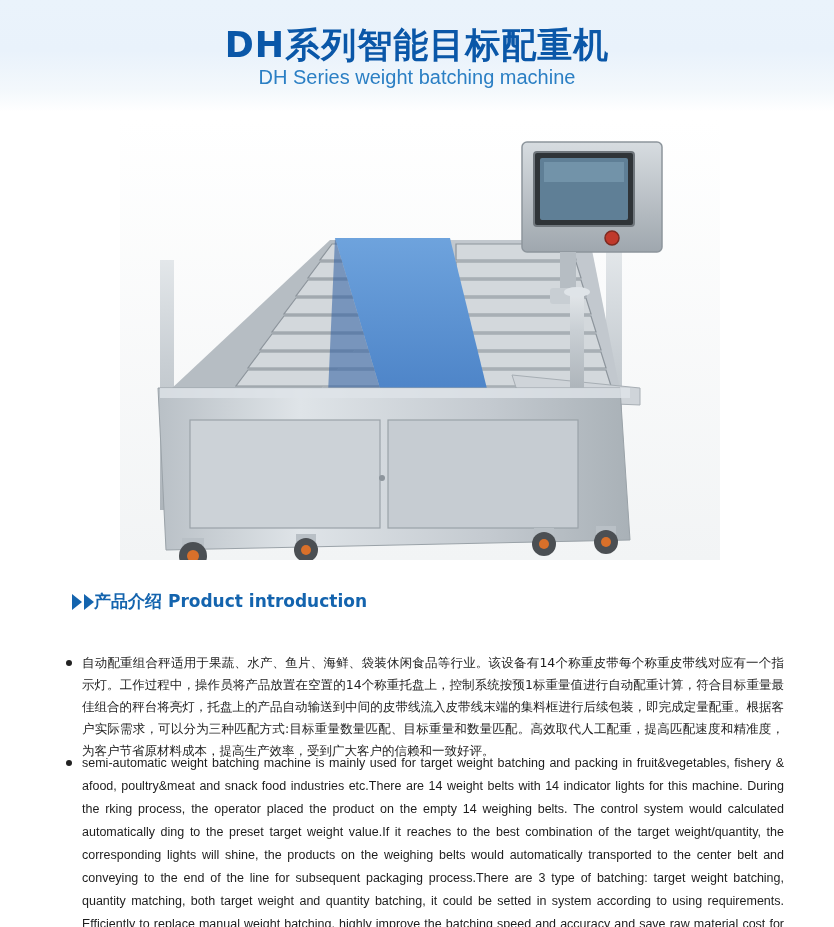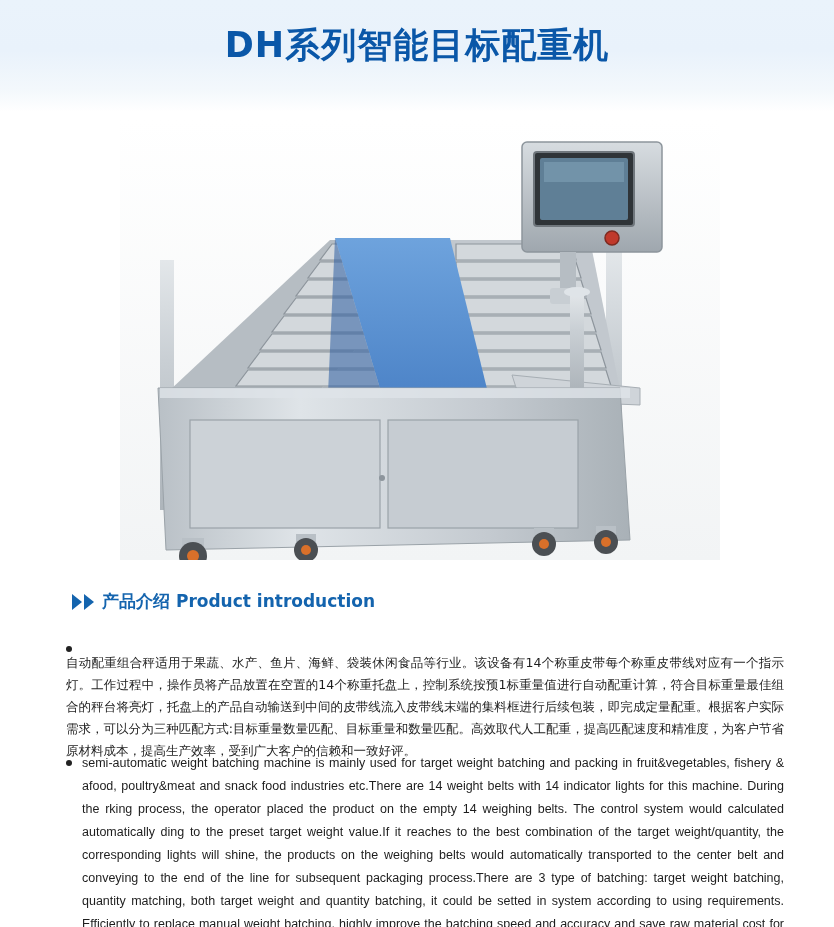--- a/index.html
+++ b/index.html
@@ -64,21 +64,20 @@
     display: block;
   }
 
   
   .section-head {
     position: absolute;
     left: 72px;
     top: 590px;
     display: flex;
     align-items: center;
-    gap: 8px;
   }
   .arrows {
     display: inline-flex;
     align-items: center;
     gap: 2px;
   }
   .arrow {
     width: 0;
     height: 0;
     border-top: 8px solid transparent;
@@ -110,35 +109,36 @@
     margin-right: 10px;
   }
   .para-text {
     flex: 1 1 auto;
     font-size: 12.5px;
     line-height: 22px;
     color: #1d1d1d;
     text-align: justify;
     font-family: "DejaVu Sans", "Liberation Sans", sans-serif;
   }
-  #para-cn { top: 638px; flex-direction: column; }
+  #para-cn { top: 652px; }
   #para-en { top: 752px; }
   #para-en .para-text {
     font-family: "Liberation Sans", sans-serif;
     font-size: 12.5px;
     line-height: 23px;
   }
 </style>
 </head>
 <body>
 
 <div class="page">
 
   <div class="header">
     <div class="header-title">DH系列智能目标配重机</div>
+    <div class="header-subtitle">DH Series weight batching machine</div>
   </div>
 
   <div class="photo">
     <svg width="600" height="440" viewBox="0 0 600 440" xmlns="http://www.w3.org/2000/svg">
       <defs>
         <linearGradient id="steelV" x1="0" y1="0" x2="0" y2="1">
           <stop offset="0%" stop-color="#e3e7ea"></stop>
           <stop offset="40%" stop-color="#c9cfd4"></stop>
           <stop offset="100%" stop-color="#aeb5bb"></stop>
         </linearGradient>

